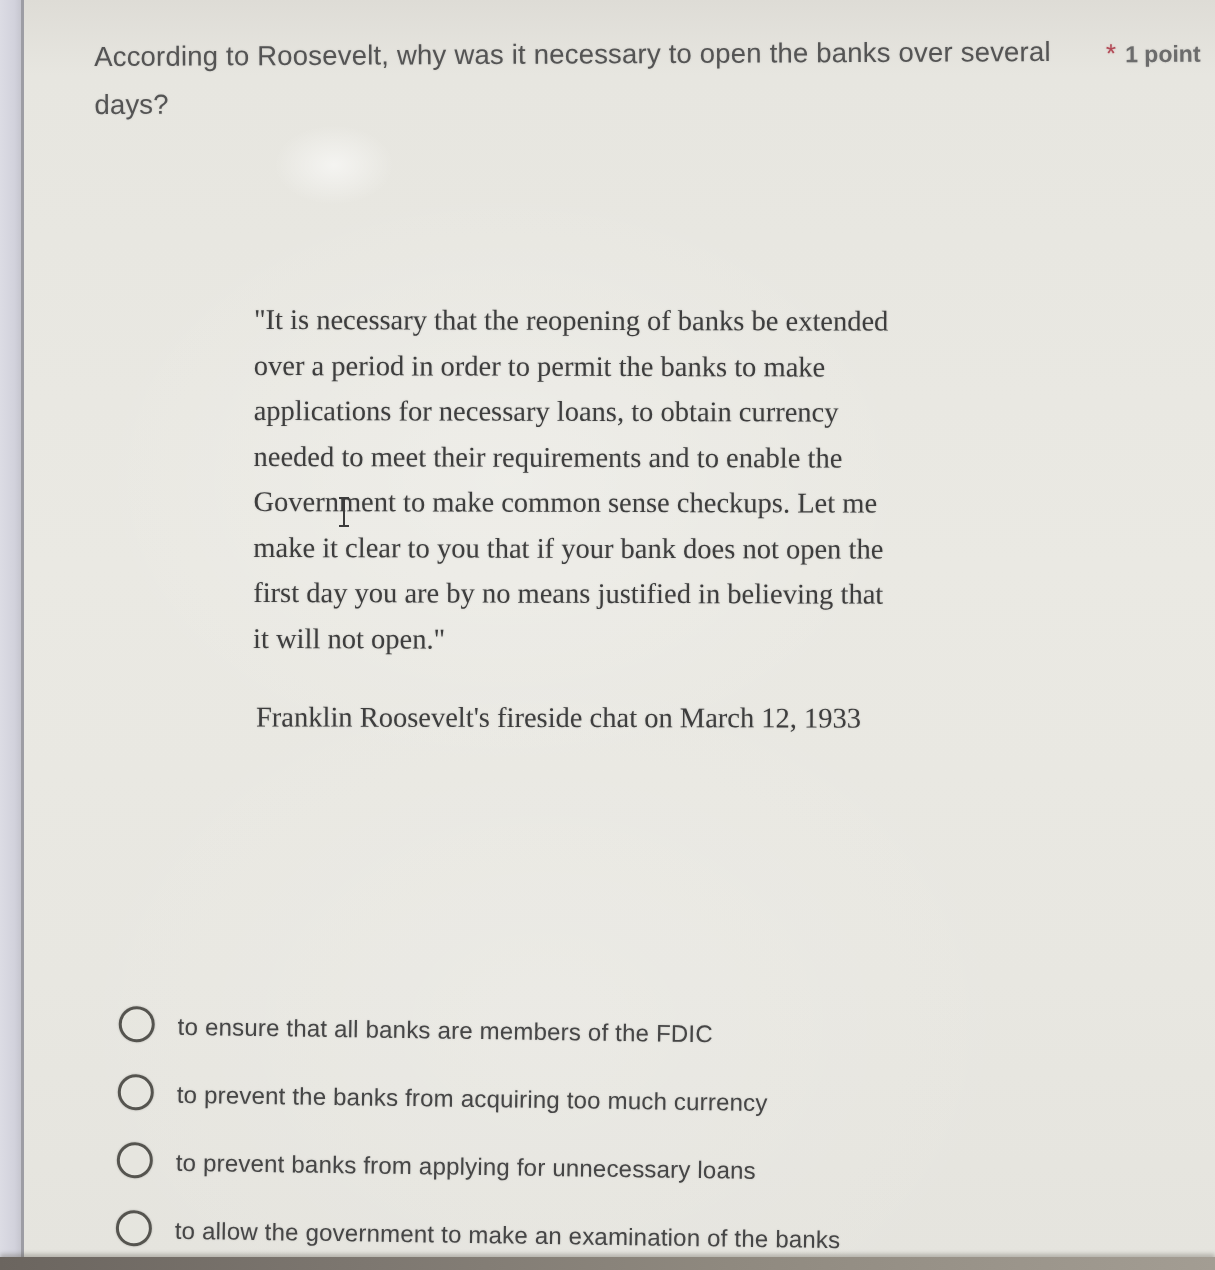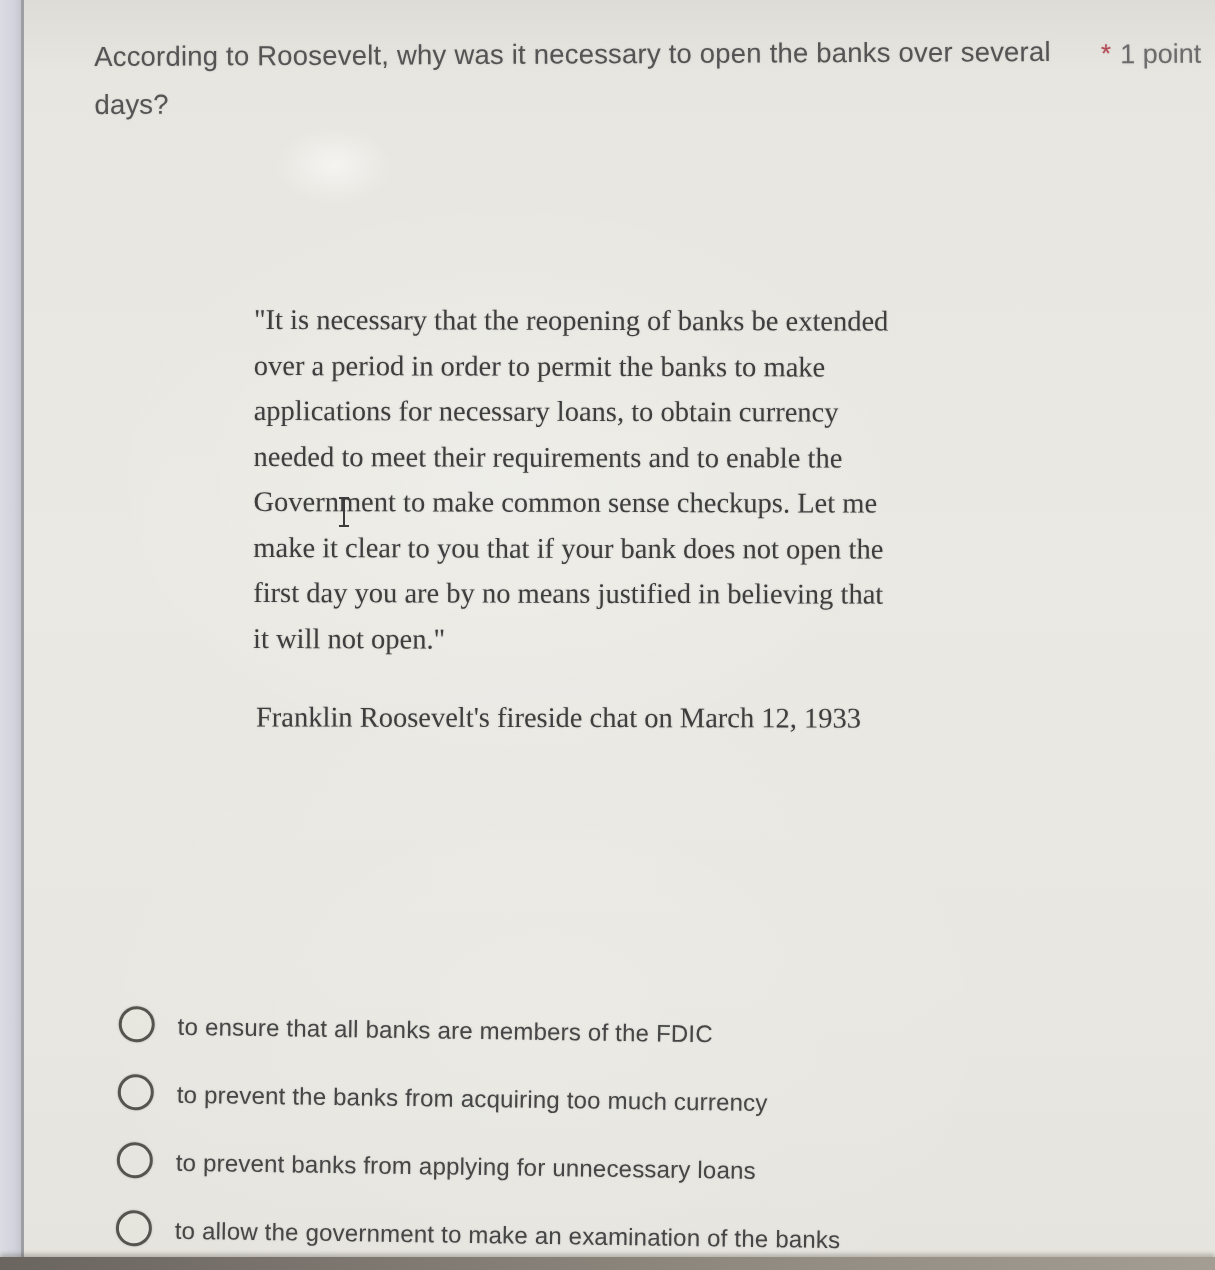--- a/index.html
+++ b/index.html
@@ -66,23 +66,24 @@
     transform: rotate(-0.4deg);
   }
   .points .asterisk {
     color: #b24a56;
     font-size: 26px;
     line-height: 26px;
     text-shadow: 0 0 2px rgba(178,74,86,0.35);
   }
   .points .points-label {
     color: #6c6c6c;
-    font-size: 27px;
+    font-size: 23px;
     line-height: 28px;
     text-shadow: 0 0 2px rgba(120,120,120,0.3);
+    font-weight: bold;
   }
 
   
   .quote-block {
     position: absolute;
     left: 230px; top: 297px;
     width: 780px;
     font-family: "Liberation Serif", serif;
     font-size: 28.5px;
     line-height: 45.5px;

